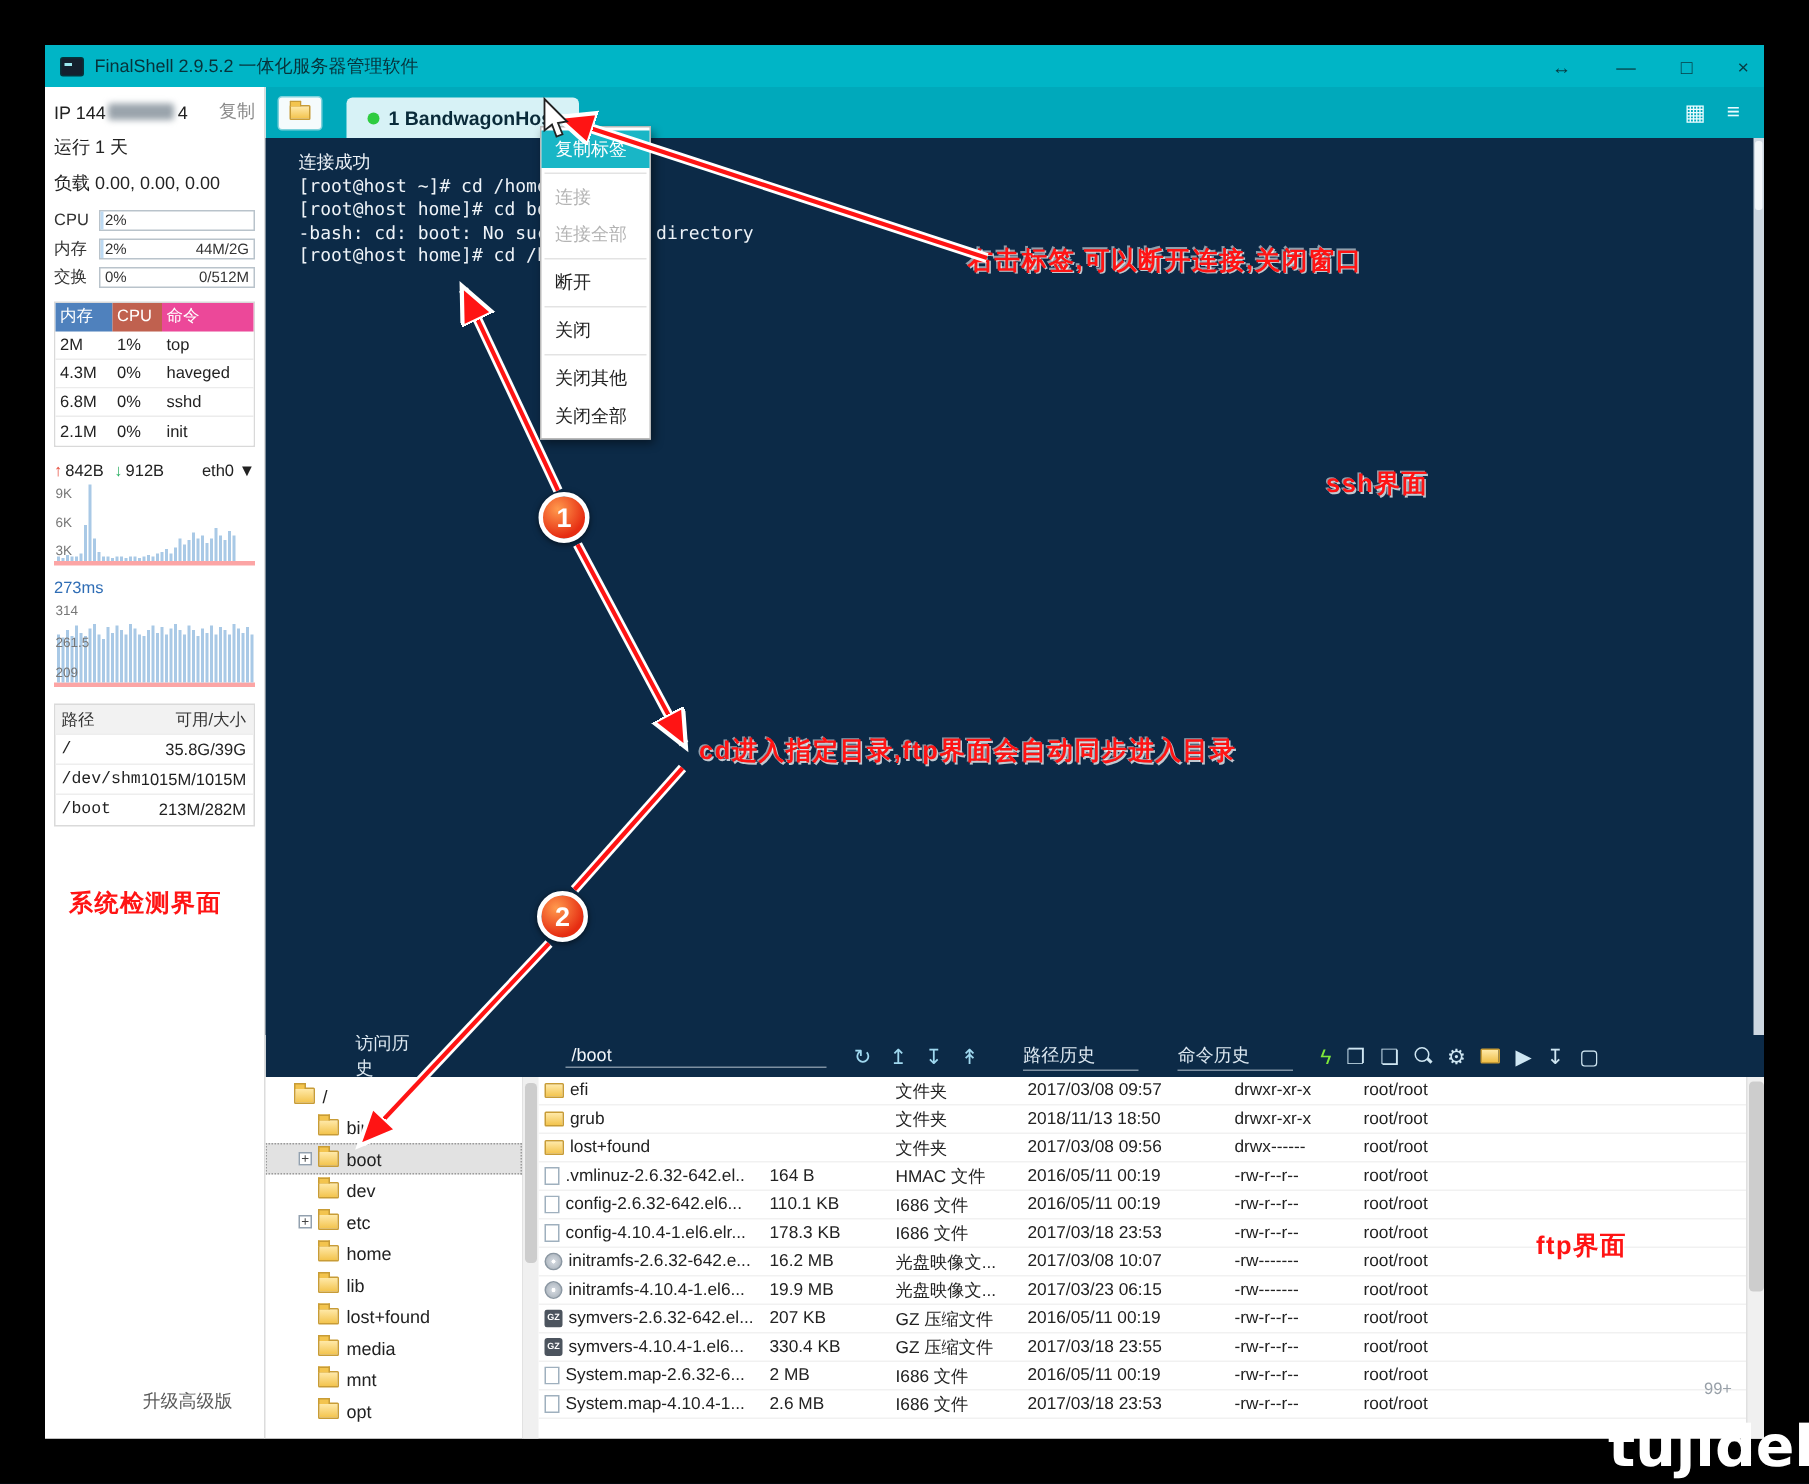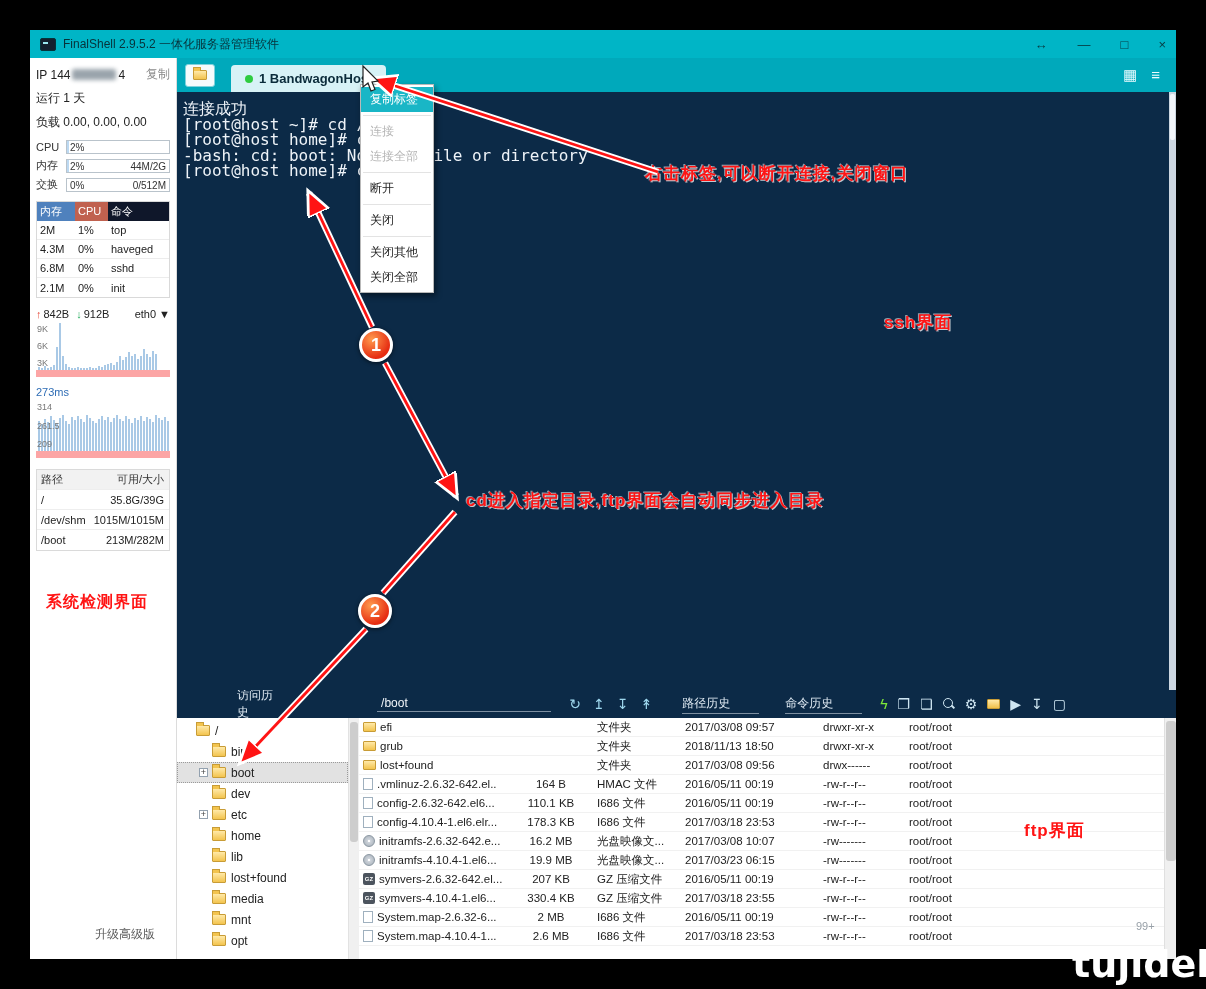--- a/index.html
+++ b/index.html
@@ -40,40 +40,40 @@
   #proc-table { margin-top:9px; border:1px solid #d9d9d9; font-size:11px; }
   .pt-row { display:flex; height:19px; align-items:center; border-bottom:1px solid #ececec; background:#fff; }
   .pt-row:last-child { border-bottom:none; }
   .pt-c { padding:0 3px; overflow:hidden; white-space:nowrap; }
   .pt-c:nth-child(1) { width:38px; }
   .pt-c:nth-child(2) { width:33px; }
   .pt-c:nth-child(3) { flex:1; }
   .pt-head { color:#fff; }
   .pt-head .pt-c:nth-child(1){ background:#4f81bd; }
   .pt-head .pt-c:nth-child(2){ background:#c0614f; }
-  .pt-head .pt-c:nth-child(3){ background:#0f172a; }
+  .pt-head .pt-c:nth-child(3){ background:#ec4899; }
   .pt-head .pt-c { height:19px; line-height:19px; }
 
   .net-row { margin-top:10px; font-size:11px; display:flex; align-items:center; gap:2px; }
   .up-arrow { color:#e74c3c; font-weight:bold; }
   .down-arrow { color:#27ae60; font-weight:bold; margin-left:5px; }
   .iface { margin-left:auto; cursor:pointer; color:#222; }
-  .chart { position:relative; height:54px; margin-top:3px; border-bottom:7px solid #fca5a5; }
+  .chart { position:relative; height:54px; margin-top:3px; border-bottom:3px solid #fca5a5; }
   .ticks { position:absolute; left:1px; top:1px; bottom:2px; display:flex; flex-direction:column;
            justify-content:space-between; font-size:9px; color:#777; z-index:2; }
   .bars { position:absolute; left:0; right:0; bottom:0; top:0; display:flex;
           align-items:flex-end; gap:1px; padding-left:2px; }
   .bar { width:2px; background:#a9c9e6; }
   .ping-label { margin-top:9px; font-size:11px; color:#2f6db5; }
 
   #disk-table { margin-top:11px; border:1px solid #dadada; font-size:11px; }
   .dt-row { display:flex; height:20px; align-items:center; border-bottom:1px solid #eee; }
   .dt-row:last-child { border-bottom:none; }
   .dt-head { background:#f2f2f2; color:#333; }
-  .dt-c1 { width:62px; padding-left:4px; }
+  .dt-c1 { width:62px; padding-left:4px;font-family:Liberation Mono, monospace; }
   .dt-c2 { flex:1; text-align:right; padding-right:5px; }
 
   .upgrade { position:absolute; bottom:16px; left:0; right:0; text-align:center;
              color:#5a5a5a; font-size:12px; cursor:pointer;padding-left:44px; }
 
   
   .main { flex:1; display:flex; flex-direction:column; min-width:0; }
   .tabbar { height:34px; flex:0 0 34px; background:#00a9bb; display:flex; align-items:center; padding:0 8px; }
   .open-btn { width:30px; height:23px; background:#f5fbfc; border:1px solid #7fd2dc; border-radius:3px;
               display:flex; align-items:center; justify-content:center; cursor:pointer; }
@@ -82,22 +82,22 @@
   .mini-folder::before { content:""; position:absolute; left:-1px; top:-4px; width:6px; height:3px;
                  background:#f3c44e; border:1px solid #c89c36; border-bottom:none; border-radius:1px 1px 0 0; }
   .tab { margin-left:16px; height:27px; padding:0 14px; background:rgba(233,249,251,.92);
          border-radius:4px 4px 0 0; display:flex; align-items:center; gap:6px;
          font-size:13px; font-weight:bold; color:#0a2b3a; cursor:pointer; align-self:flex-end; }
   .dot { width:8px; height:8px; border-radius:50%; background:#2ecc40; }
   .tab-right { margin-left:auto; display:flex; gap:14px; margin-right:8px; color:#eafcff; font-size:15px; }
   .tab-right span { cursor:pointer; }
 
   .terminal { flex:1; background:#0c2a47; position:relative; overflow:hidden; }
-  #term-lines { padding:9px 6px; font-family:"DejaVu Sans Mono", monospace;
-                font-size:16px; line-height:15.5px; color:#eef3f8; white-space:pre; }
+  #term-lines { padding:9px 22px; font-family:"DejaVu Sans Mono", monospace;
+                font-size:12px; line-height:15.5px; color:#eef3f8; white-space:pre; }
   .term-scroll { position:absolute; right:0; top:0; bottom:0; width:7px; background:#cdd7e1; }
   .term-scroll .thumb { position:absolute; top:2px; left:1px; width:5px; height:46px; background:#f2f6fa; border-radius:2px; }
 
   
   .ftp-toolbar { height:28px; flex:0 0 28px; background:#0c2a47; display:flex; align-items:center;
                  color:#dde8f1; font-size:12px; }
   .tb-label { color:#dde8f1; cursor:pointer; }
   .path-box { margin-left:95px; width:185px; border-bottom:1px solid #7d8fa1; padding:0 4px 1px 4px;
               color:#f2f6fa; cursor:text; }
   #nav-icons { display:flex; gap:12px; margin-left:18px; }
@@ -128,21 +128,21 @@
   .tree-scroll { width:10px; flex:0 0 10px; background:#f0f0f0; position:relative; }
   .tree-scroll .thumb { position:absolute; top:4px; left:1px; width:8px; height:120px; background:#cdcdcd; border-radius:3px; }
 
   .file-table { flex:1; min-width:0; overflow:hidden; font-size:11.5px; color:#222; }
   .ft-header, .ft-row { display:grid; grid-template-columns:150px 84px 88px 138px 86px 1fr; }
   .ft-header { height:19px; background:linear-gradient(#fdfdfd,#e9e9e9); border-bottom:1px solid #cfcfcf; }
   .fh-c { padding:2px 4px; border-right:1px solid #d5d5d5; white-space:nowrap; overflow:hidden; cursor:pointer; }
   .sort { font-size:8px; color:#666; margin-left:4px; }
   .ft-row { height:19px; border-bottom:1px solid #f1f1f1; align-items:center; cursor:default; }
   .ft-c { padding:0 4px; white-space:nowrap; overflow:hidden; }
-  .ft-c.num { text-align:center; }
+  .ft-c.num { text-align:left; }
   .ft-c.col0 { display:flex; align-items:center; gap:4px; }
   .fi { flex:0 0 auto; display:inline-block; }
   .fi-folder { width:13px; height:10px; background:linear-gradient(#ffe9a8,#f3c44e); border:1px solid #c89c36; border-radius:1px; }
   .fi-file { width:10px; height:12px; background:#fff; border:1px solid #9fb0be; }
   .fi-disc { width:12px; height:12px; border-radius:50%; border:1px solid #8b97a2;
              background:radial-gradient(circle, #fff 18%, #cfd5dc 20%, #a8b1ba 90%); }
   .fi-gz { width:12px; height:12px; background:#4c545e; color:#fff; font-size:6px; line-height:12px;
            text-align:center; border-radius:2px; font-weight:bold; }
   .fname { overflow:hidden; text-overflow:ellipsis; }
   .table-scroll { width:12px; flex:0 0 12px; background:#f0f0f0; position:relative; border-left:1px solid #e0e0e0; }

